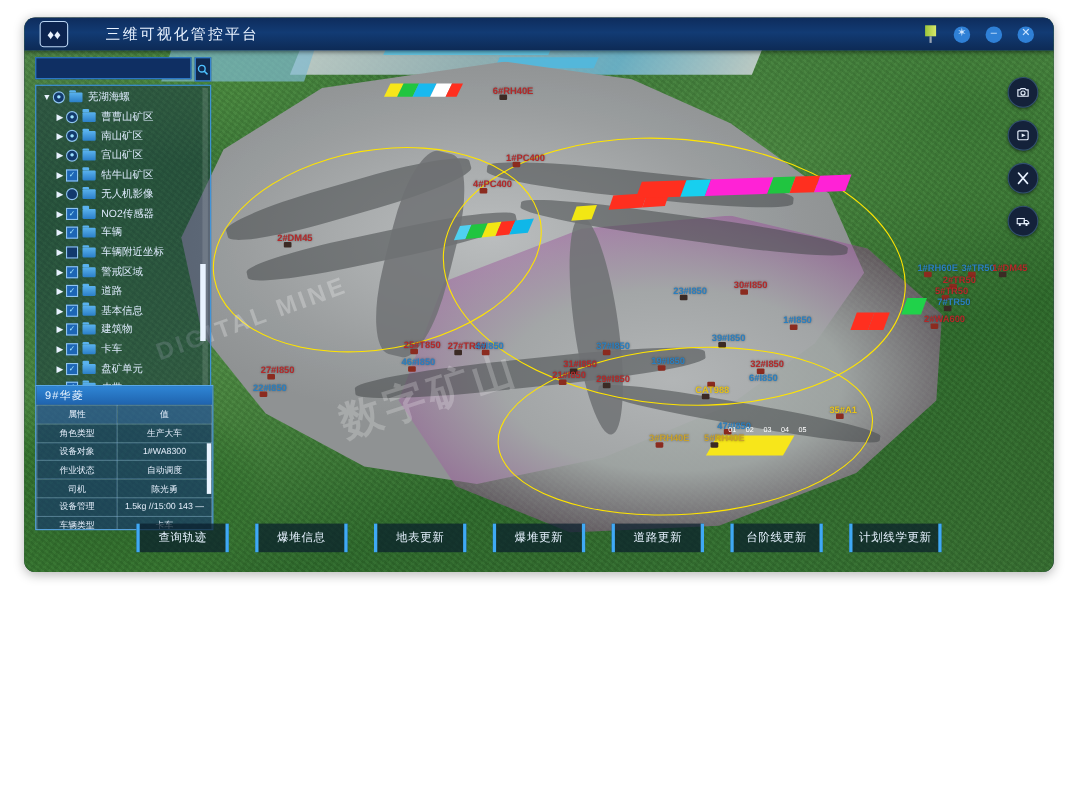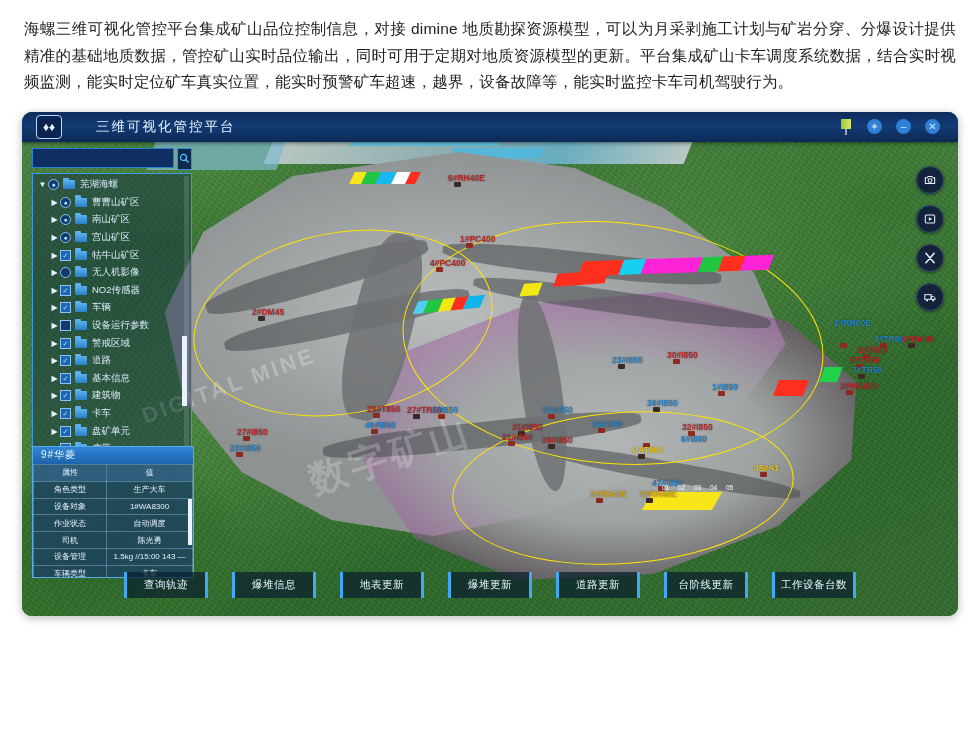--- a/index.html
+++ b/index.html
@@ -226,21 +226,20 @@
   .truck{position:absolute;width:7px;height:5px;background:#8b2b1f;border-radius:1px;}
   .truck.d{background:#3b2a24;}
   .blockrow{position:absolute;display:flex;height:13px;}
   .blockrow span{display:block;height:100%;}
   .tick{position:absolute;font-size:6.5px;color:#fff;}
 </style>
 </head>
 <body>
 
 <div class="intro">
-  <p class="para p1">海螺三维可视化管控平台集成矿山品位控制信息，对接 dimine 地质勘探资源模型，可以为月采剥施工计划与矿岩分穿、分爆设计提供精准的基础地质数据，管控矿山实时品位输出，同时可用于定期对地质资源模型的更新。平台集成矿山卡车调度系统数据，结合实时视频监测，能实时定位矿车真实位置，能实时预警矿车超速，越界，设备故障等，能实时监控卡车司机驾驶行为。</p>
 </div>
 
 <div class="app">
 
   <div class="map-bg">
     <div class="layer terrain-green"></div>
     <div class="layer terrain-noise"></div>
 
     <div style="position:absolute;left:250px;top:10px;width:420px;height:42px;background:linear-gradient(100deg,#cfd6da,#9fb8c6 40%,#6fb6d8 70%,#cfd6da);opacity:.85;transform:skewX(-22deg);"></div>
     <div style="position:absolute;left:330px;top:18px;width:150px;height:16px;background:#5fc8e8;opacity:.9;transform:skewX(-24deg);"></div>
@@ -349,21 +348,21 @@
         <div class="mk" style="left: 615px; top: 322px; color: rgb(42, 127, 192); margin-left: 44px;">6#I850</div>
         <div class="truck" style="left: 621px; top: 331px;"></div>
         <div class="mk" style="left: 610px; top: 333px; color: rgb(229, 194, 26);">CAT988</div>
         <div class="truck d" style="left: 616px; top: 342px;"></div>
         <div class="mk" style="left: 630px; top: 366px; color: rgb(42, 127, 192);">47#I850</div>
         <div class="truck" style="left: 636px; top: 374px;"></div>
         <div class="mk" style="left: 568px; top: 377px; color: rgb(201, 162, 44);">3#RH40E</div>
         <div class="truck" style="left: 574px; top: 386px;"></div>
         <div class="mk" style="left: 618px; top: 377px; color: rgb(201, 162, 44);">5#RH40E</div>
         <div class="truck d" style="left: 624px; top: 386px;"></div>
-        <div class="mk" style="left: 812px; top: 206px; color: rgb(42, 127, 192);">1#RH60E</div>
+        <div class="mk" style="left: 812px; top: 222px; color: rgb(42, 127, 192);">1#RH60E</div>
         <div class="truck" style="left: 818px; top: 231px;"></div>
         <div class="mk" style="left: 852px; top: 222px; color: rgb(42, 127, 192);">3#TR50</div>
         <div class="truck" style="left: 858px; top: 231px;"></div>
         <div class="mk" style="left: 880px; top: 222px; color: rgb(180, 41, 42);">1#DM45</div>
         <div class="truck d" style="left: 886px; top: 231px;"></div>
         <div class="mk" style="left: 835px; top: 233px; color: rgb(180, 41, 42);">2#TR50</div>
         <div class="truck" style="left: 841px; top: 242px;"></div>
         <div class="mk" style="left: 828px; top: 243px; color: rgb(180, 41, 42);">5#TR50</div>
         <div class="truck" style="left: 834px; top: 252px;"></div>
         <div class="mk" style="left: 830px; top: 253px; color: rgb(42, 127, 192);">7#TR50</div>
@@ -451,21 +450,21 @@
           <div class="tnode" style="padding-left: 14px;">
             <span class="arrow">▶</span>
             <span class="cb on">✓</span>
             <span class="fldr"></span>
             <span>车辆</span>
           </div>
           <div class="tnode" style="padding-left: 14px;">
             <span class="arrow">▶</span>
             <span class="cb"></span>
             <span class="fldr"></span>
-            <span>设备运行参数</span>
+            <span>车辆附近坐标</span>
           </div>
           <div class="tnode" style="padding-left: 14px;">
             <span class="arrow">▶</span>
             <span class="cb on">✓</span>
             <span class="fldr"></span>
             <span>警戒区域</span>
           </div>
           <div class="tnode" style="padding-left: 14px;">
             <span class="arrow">▶</span>
             <span class="cb on">✓</span>
@@ -590,17 +589,17 @@
       <div class="abtn">
         <span>爆堆更新</span>
       </div>
       <div class="abtn">
         <span>道路更新</span>
       </div>
       <div class="abtn">
         <span>台阶线更新</span>
       </div>
       <div class="abtn">
-        <span>工作设备台数</span>
+        <span>计划线学更新</span>
       </div>
     </div>
 
 </div>
 
 </body></html>

